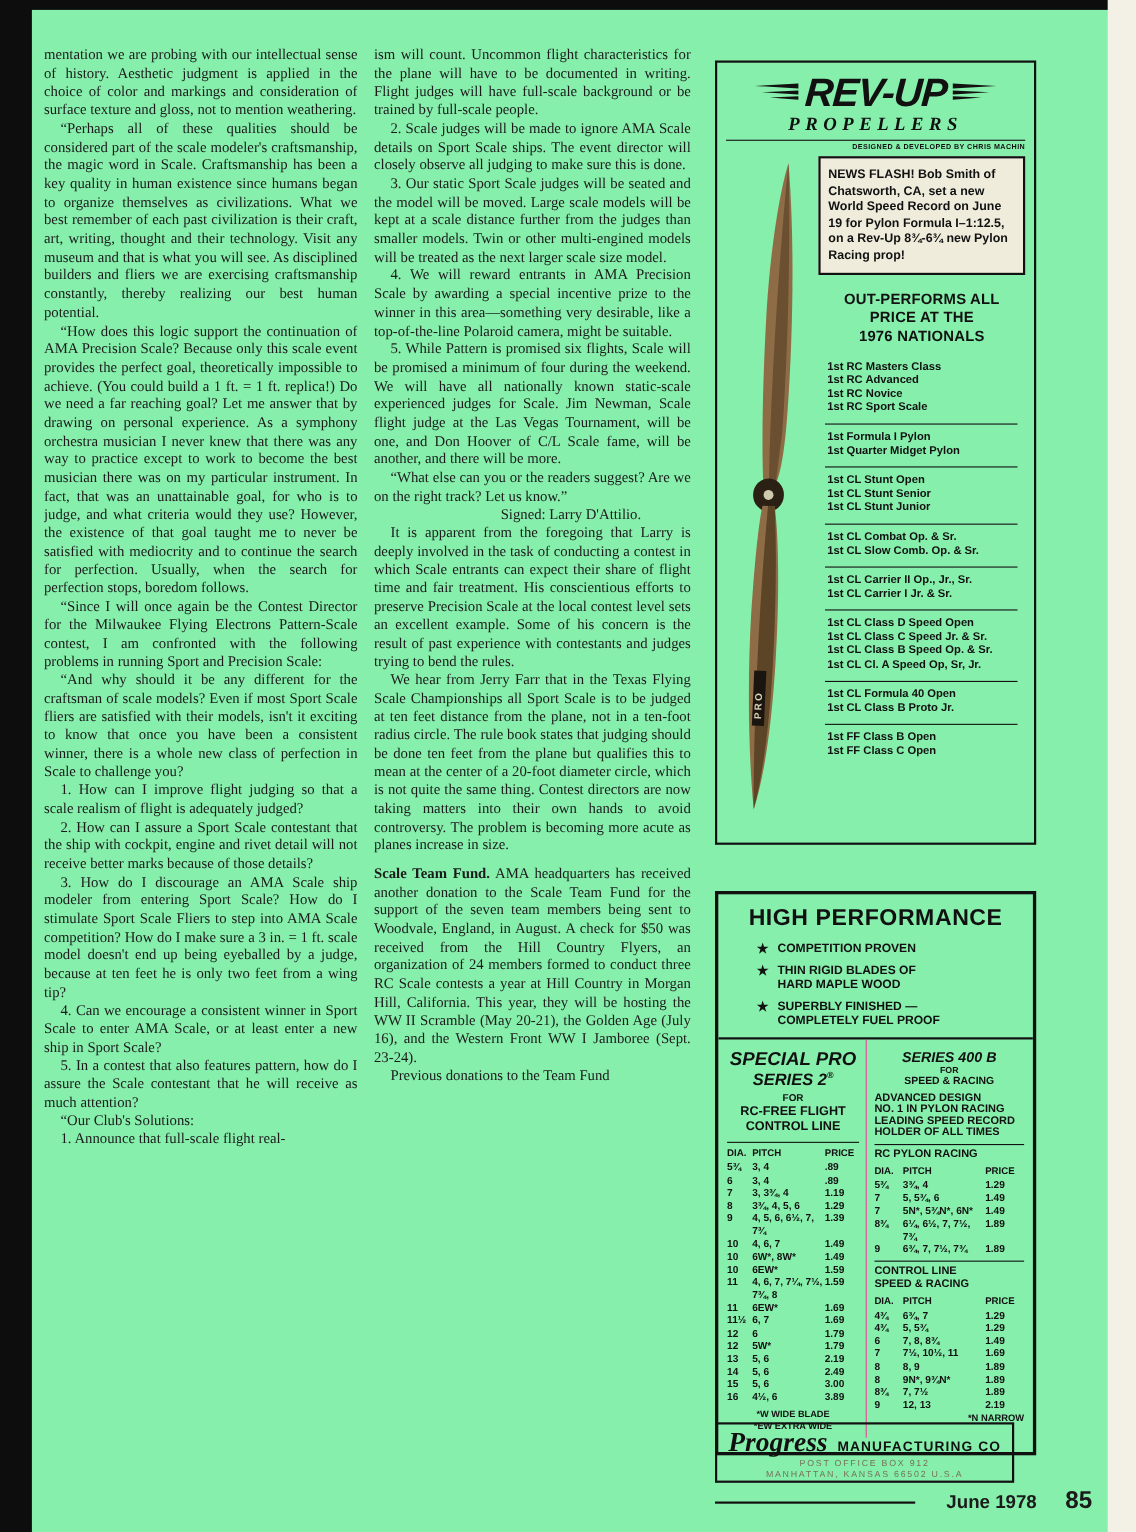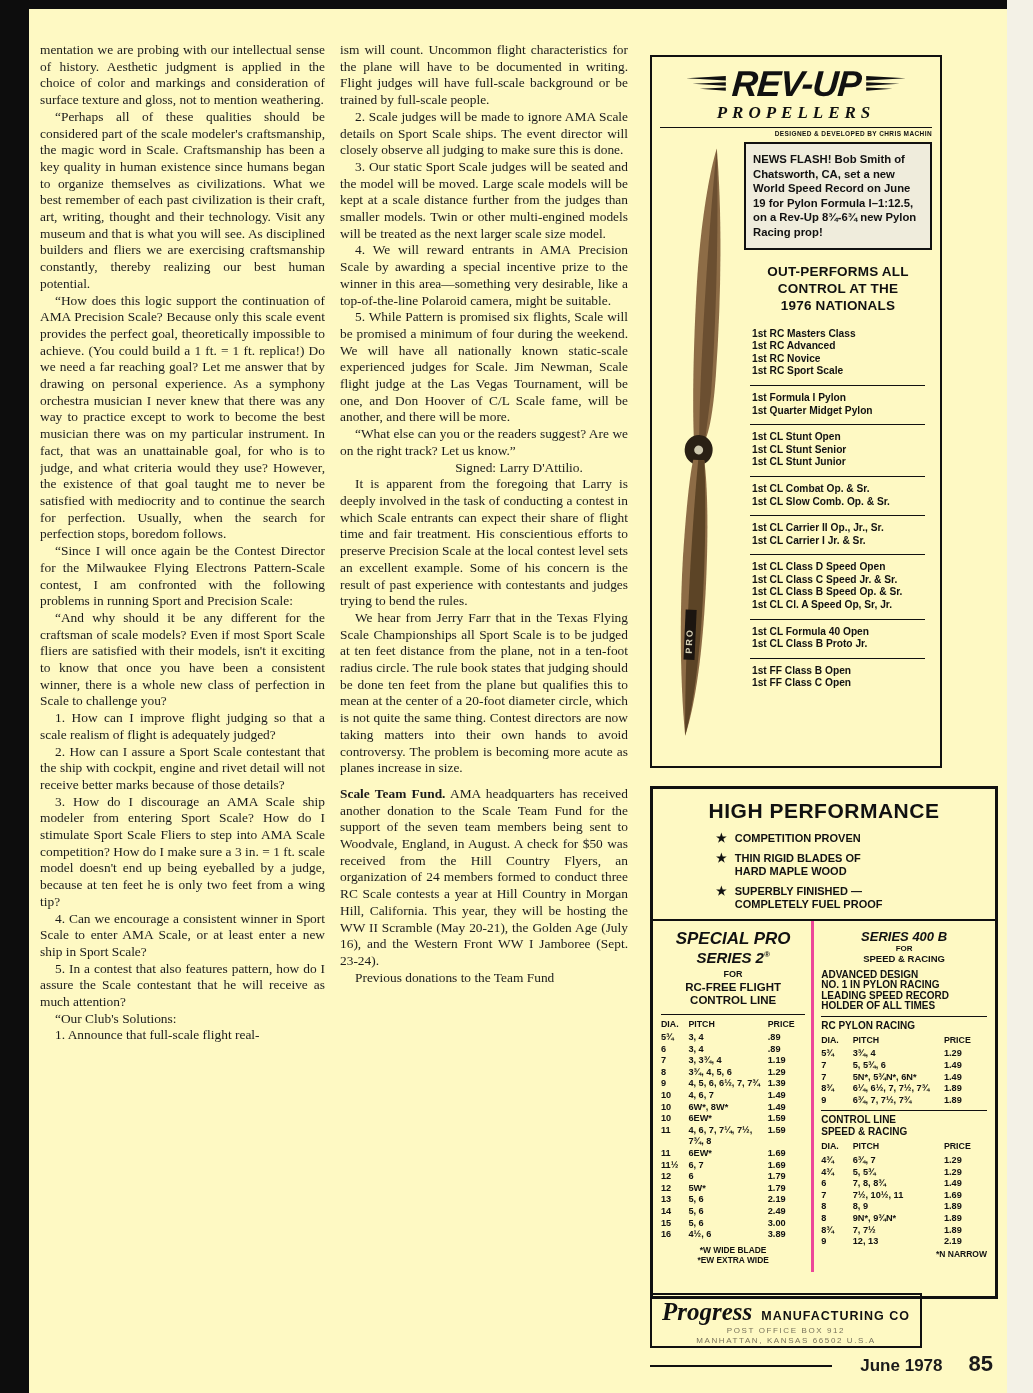--- a/index.html
+++ b/index.html
@@ -1,19 +1,19 @@
 <!DOCTYPE html>
 <html><head>
 <meta charset="utf-8">
 <style>
   * { margin:0; padding:0; box-sizing:border-box; }
   html,body { background:#7a7668; }
   .page {
     position:relative; width:1033px; height:1393px;
-    background:#fef9c3; overflow:hidden; color:#1b1b1b;
+    background:#86efac; overflow:hidden; color:#1b1b1b;
     font-family:"Liberation Serif", serif;
   }
   .edge-top { position:absolute; left:0; top:0; width:100%; height:9px; background:#0d0d0d; }
   .edge-left { position:absolute; left:0; top:0; width:29px; height:100%; background:#0d0d0d; }
   .edge-right { position:absolute; right:0; top:0; width:26px; height:100%; background:#f3f1e6; }
 
   
   .col {
     position:absolute; top:42px; height:1308px; overflow:hidden;
     font-size:13.4px; line-height:16.7px; text-align:justify;
@@ -61,30 +61,30 @@
   .wins { margin-top:8px; padding-left:6px; }
   .win-group {
     border-bottom:1.5px solid #111; padding:6px 2px 7px 2px;
     font-size:10.2px; font-weight:bold; line-height:12.6px; white-space:pre-line;
     width:96%;
   }
   .win-group:last-child { border-bottom:none; }
 
   
   .ad-box2 {
-    left:650px; top:786px; width:348px; height:513px;
+    left:650px; top:810px; width:292px; height:513px;
     border:3px solid #111; padding:8px 8px 0 8px; overflow:hidden;
   }
   .hp-title { font-size:21px; font-weight:bold; text-align:center; letter-spacing:.5px; margin:2px 0 9px; }
   .hp-bullet { display:flex; gap:8px; margin:0 auto 6px; width:216px; font-size:11px; font-weight:bold; line-height:13.5px; }
   .hp-star { font-size:12px; line-height:13px; }
   .hp-text { white-space:pre-line; }
   .hp-divider { border-top:2px solid #111; margin:7px -8px 0; }
   .price-cols { display:flex; }
-  .price-left  { width:47%; border-right:3px solid #ec4899; padding:8px 6px 6px 0; }
+  .price-left  { width:47%; border-right:1px solid #ec4899; padding:8px 6px 6px 0; }
   .price-right { width:53%; padding:8px 0 6px 7px; }
 
   .sp-title1 { font-style:italic; font-weight:bold; font-size:17px; text-align:center; }
   .sp-title2 { font-style:italic; font-weight:bold; font-size:15px; text-align:center; }
   .reg { font-size:8px; vertical-align:super; }
   .sp-for { font-size:9px; font-weight:bold; text-align:center; margin-top:3px; }
   .sp-sub { font-size:11.5px; font-weight:bold; text-align:center; white-space:pre-line; line-height:13.5px; margin-top:2px; }
   .sp-rule { border-top:1px solid #111; margin:6px 0 3px; }
   .price-table { width:100%; border-collapse:collapse; font-size:9.2px; line-height:11.6px; }
   .price-table th { text-align:left; font-size:8.8px; padding:1px 0 2px; }
@@ -214,21 +214,21 @@
             <text class="prop-text" transform="rotate(-90)" x="-512" y="41">PRO</text>
           </g>
         </svg>
       </div>
       <div class="ad-right">
         <div class="news-flash">NEWS FLASH! Bob Smith of Chatsworth, CA, set a new World Speed Record on June 19 for Pylon Formula I–1:12.5, on a Rev-Up 8¾-6¾ new Pylon Racing prop!</div>
         <div class="outperforms">
 
             <div class="op-line">OUT-PERFORMS ALL</div>
 
-            <div class="op-line">CONTROL AT THE</div>
+            <div class="op-line">PRICE AT THE</div>
 
             <div class="op-line">1976 NATIONALS</div>
           </div>
         <div class="wins">
 
             <div class="win-group">1st RC Masters Class
 1st RC Advanced
 1st RC Novice
 1st RC Sport Scale</div>
 

